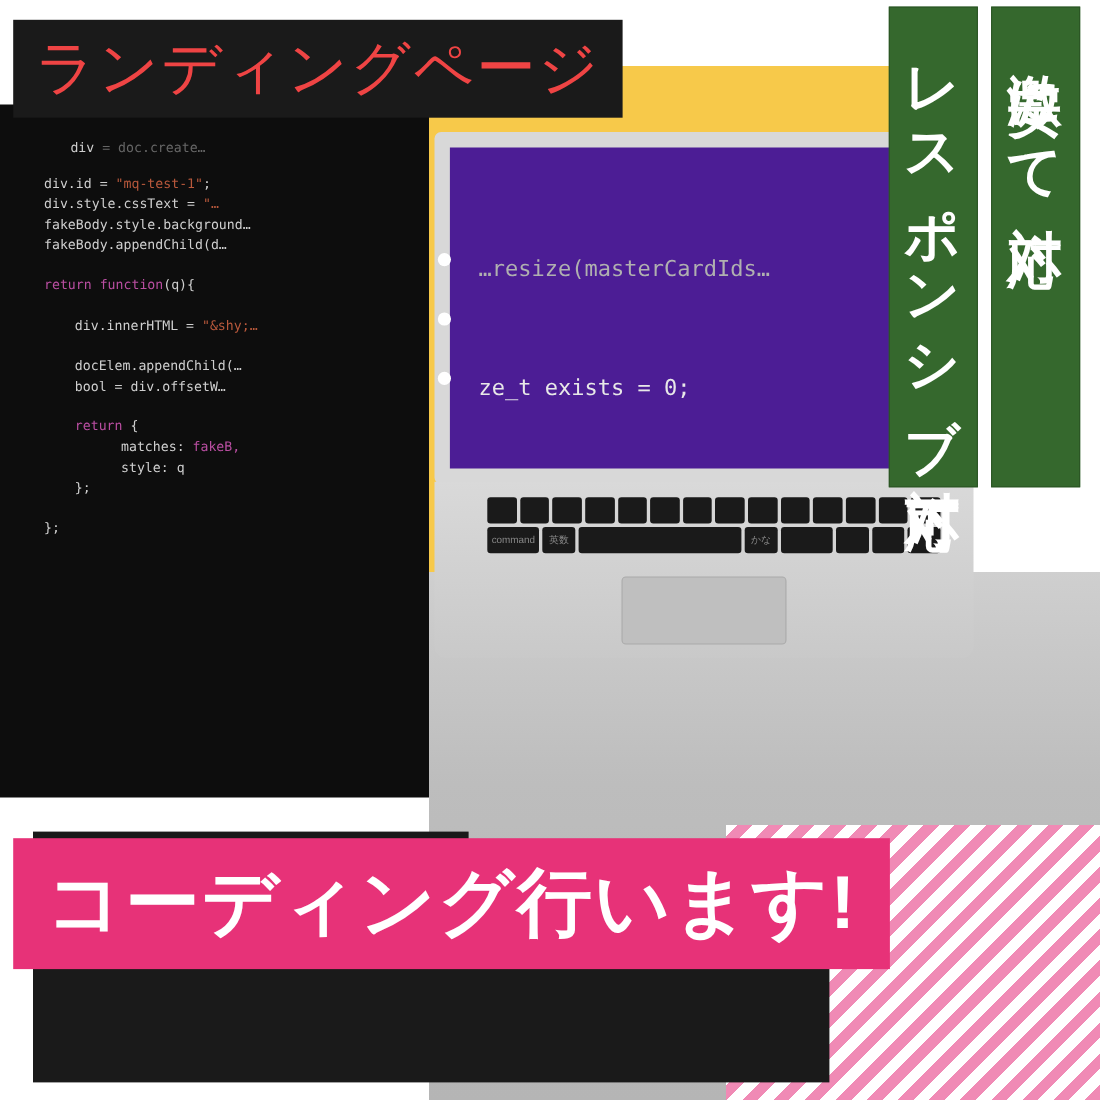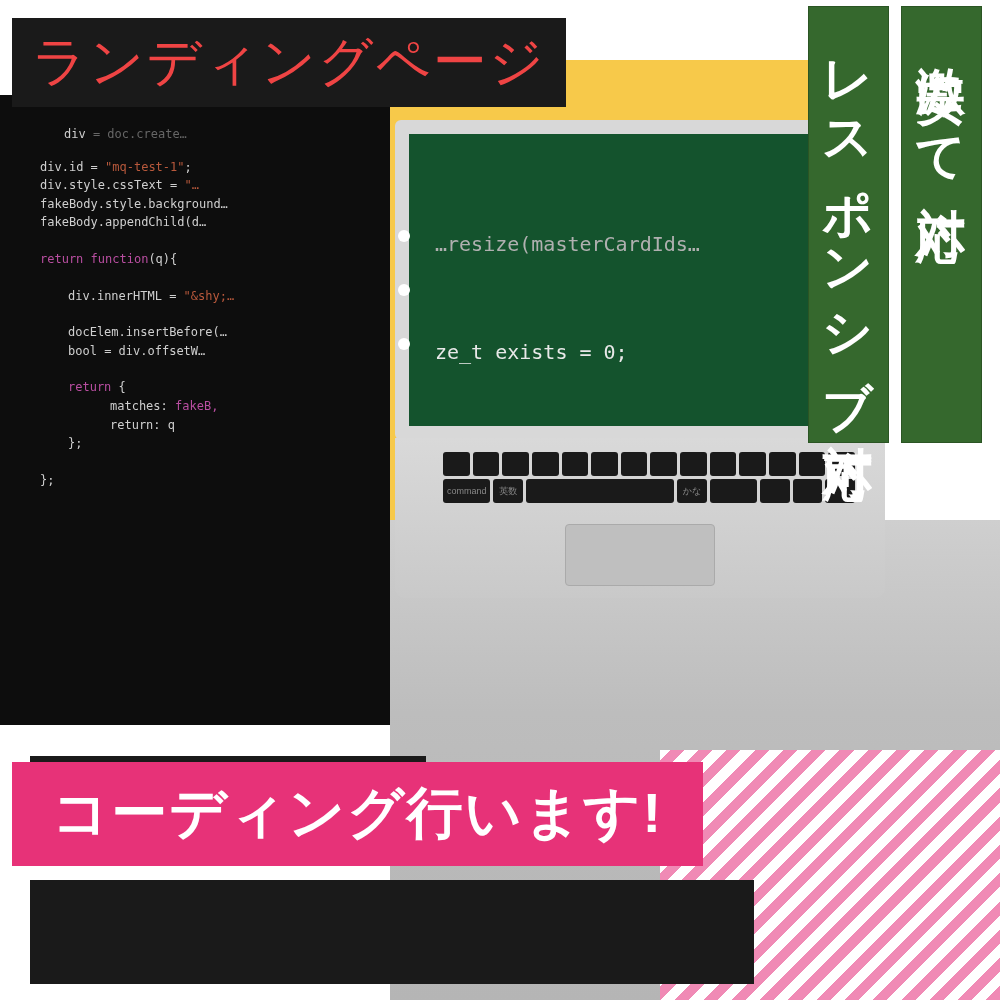--- a/index.html
+++ b/index.html
@@ -10,21 +10,21 @@
 
 
 .stripe-pattern{position:absolute;left:660px;top:750px;width:340px;height:250px;background:repeating-linear-gradient(-45deg,#f08ab5 0 10px,#fff 10px 20px)}
 
 
 .desk-bg{position:absolute;left:390px;top:520px;width:610px;height:480px;background:linear-gradient(180deg,#cfcfcf 0%,#bdbdbd 40%,#b5b5b5 100%)}
 .desk-item1{position:absolute;right:0;bottom:0;width:180px;height:200px;background:linear-gradient(135deg,#555 0%,#444 50%,#333 100%);border-top-left-radius:4px}
 
 
 .laptop{position:absolute;left:395px;top:120px;width:490px;height:480px}
-.laptop-screen{width:460px;height:320px;background:#14532d;border:14px solid #d8d8d8;border-radius:6px;position:relative;overflow:hidden}
+.laptop-screen{width:460px;height:320px;background:#4c1d95;border:14px solid #d8d8d8;border-radius:6px;position:relative;overflow:hidden}
 .laptop-code{padding:20px 26px;color:#d9d9d9;font-family:Menlo,monospace;font-size:20px;line-height:1.8;white-space:pre-wrap}
 .tk-c1{color:#b0b0b0}
 .tk-c2{color:#e8e8e8}
 .laptop-base{width:490px;height:160px;background:linear-gradient(#d9d9d9,#c9c9c9);border-radius:0 0 10px 10px;position:relative;margin-top:-2px}
 .keyboard{position:absolute;left:48px;top:14px;right:30px;height:60px;display:flex;flex-direction:column;gap:3px}
 .keyrow{display:flex;gap:3px;height:24px}
 .key{flex:1;background:#1a1a1a;border-radius:3px;display:flex;align-items:center;justify-content:center;color:#888;font-size:9px}
 .key-wide{flex:1.6}
 .key-xwide{flex:5}
 .trackpad{position:absolute;left:170px;top:86px;width:150px;height:62px;background:#bfbfbf;border-radius:4px;border:1px solid #aaa}
@@ -47,21 +47,21 @@
 
 
 .vert-wrap{position:absolute;right:18px;top:6px;display:flex;gap:12px;z-index:15}
 .vert-banner{background:#35682d;color:#fff;writing-mode:vertical-rl;text-orientation:upright;font-size:50px;font-weight:700;padding:20px 6px;letter-spacing:6px;border:1px solid #2b5524;font-family:"Hiragino Mincho Pro","Yu Mincho",serif}
 
 
 .bot-wrap{position:absolute;left:12px;top:740px;z-index:20}
 .bot-shadow1{position:absolute;left:18px;top:16px;width:396px;height:104px;background:#1a1a1a}
 .bot-shadow2{position:absolute;left:18px;top:140px;width:724px;height:104px;background:#1a1a1a}
 .bot1{position:relative;background:#e73278;color:#fff;font-size:60px;font-weight:700;padding:14px 30px;display:inline-block;letter-spacing:2px}
-.bot2{position:relative;background:#e73278;color:#fff;font-size:56px;font-weight:700;padding:14px 40px;display:inline-block;letter-spacing:2px;margin-top:22px}
+.bot2{position:relative;background:#e73278;color:#fff;font-size:68px;font-weight:700;padding:14px 30px;display:inline-block;letter-spacing:2px;margin-top:22px}
 </style>
 </head>
 <body>
 
 <div class="yellow-bg"></div>
 <div class="desk-bg">
   <div class="desk-item1"></div>
 </div>
 <div class="stripe-pattern"></div>
 
@@ -116,26 +116,26 @@
     <div style="height:14px"></div>
     <div><span class="tk-id">div</span><span class="tk-id">.id = </span><span class="tk-str">"mq-test-1"</span><span class="tk-punc">;</span></div>
     <div><span class="tk-id">div</span><span class="tk-id">.style.cssText = </span><span class="tk-str">"…</span></div>
     <div class="tk-id">fakeBody.style.background…</div>
     <div class="tk-id">fakeBody.appendChild(d…</div>
     <div style="height:18px"></div>
     <div><span class="tk-kw">return</span><span class="tk-kw"> function</span><span class="tk-punc">(q){</span></div>
     <div style="height:18px"></div>
     <div style="padding-left:28px"><span class="tk-id">div</span><span class="tk-id">.innerHTML = </span><span class="tk-str">"&amp;shy;…</span></div>
     <div style="height:18px"></div>
-    <div style="padding-left:28px" class="tk-id">docElem.insertBefore(…</div>
+    <div style="padding-left:28px" class="tk-id">docElem.appendChild(…</div>
     <div style="padding-left:28px"><span class="tk-id">bool</span><span class="tk-id">  = div.offsetW…</span></div>
     <div style="height:18px"></div>
     <div style="padding-left:28px"><span class="tk-kw">return</span><span class="tk-punc"> {</span></div>
     <div style="padding-left:70px"><span class="tk-id">matches:</span><span class="tk-kw"> fakeB,</span></div>
-    <div style="padding-left:70px"><span class="tk-id">return:</span><span class="tk-id"> q</span></div>
+    <div style="padding-left:70px"><span class="tk-id">style:</span><span class="tk-id"> q</span></div>
     <div style="padding-left:28px" class="tk-punc">};</div>
     <div style="height:18px"></div>
     <div class="tk-punc">};</div>
   </div>
 </div>
 
 <div class="dots">
   <div class="dot"></div>
   <div class="dot"></div>
   <div class="dot"></div>

